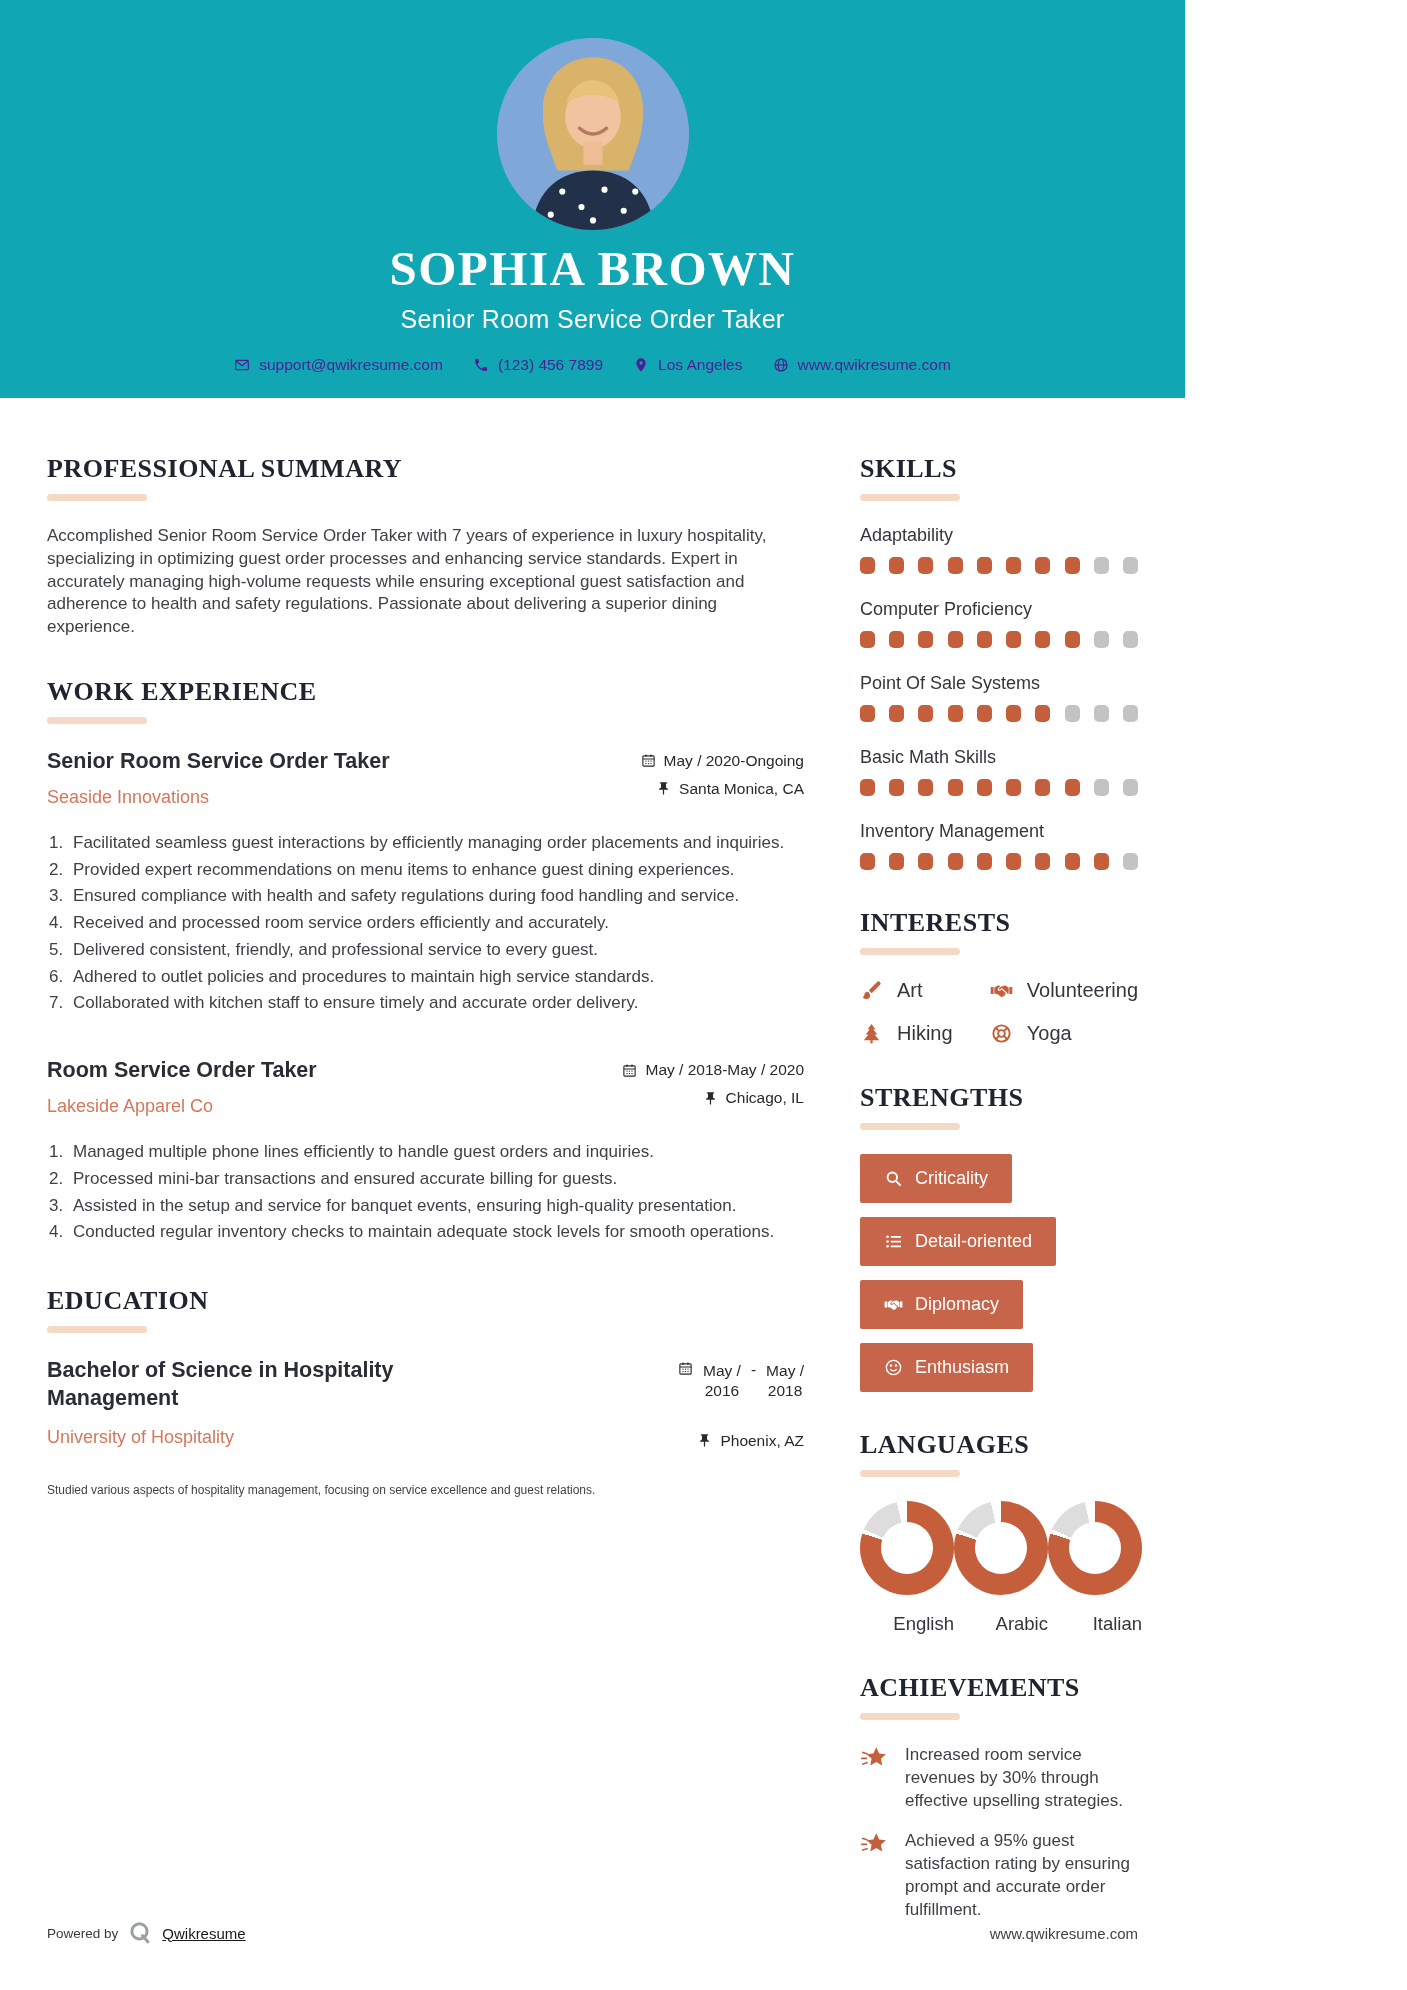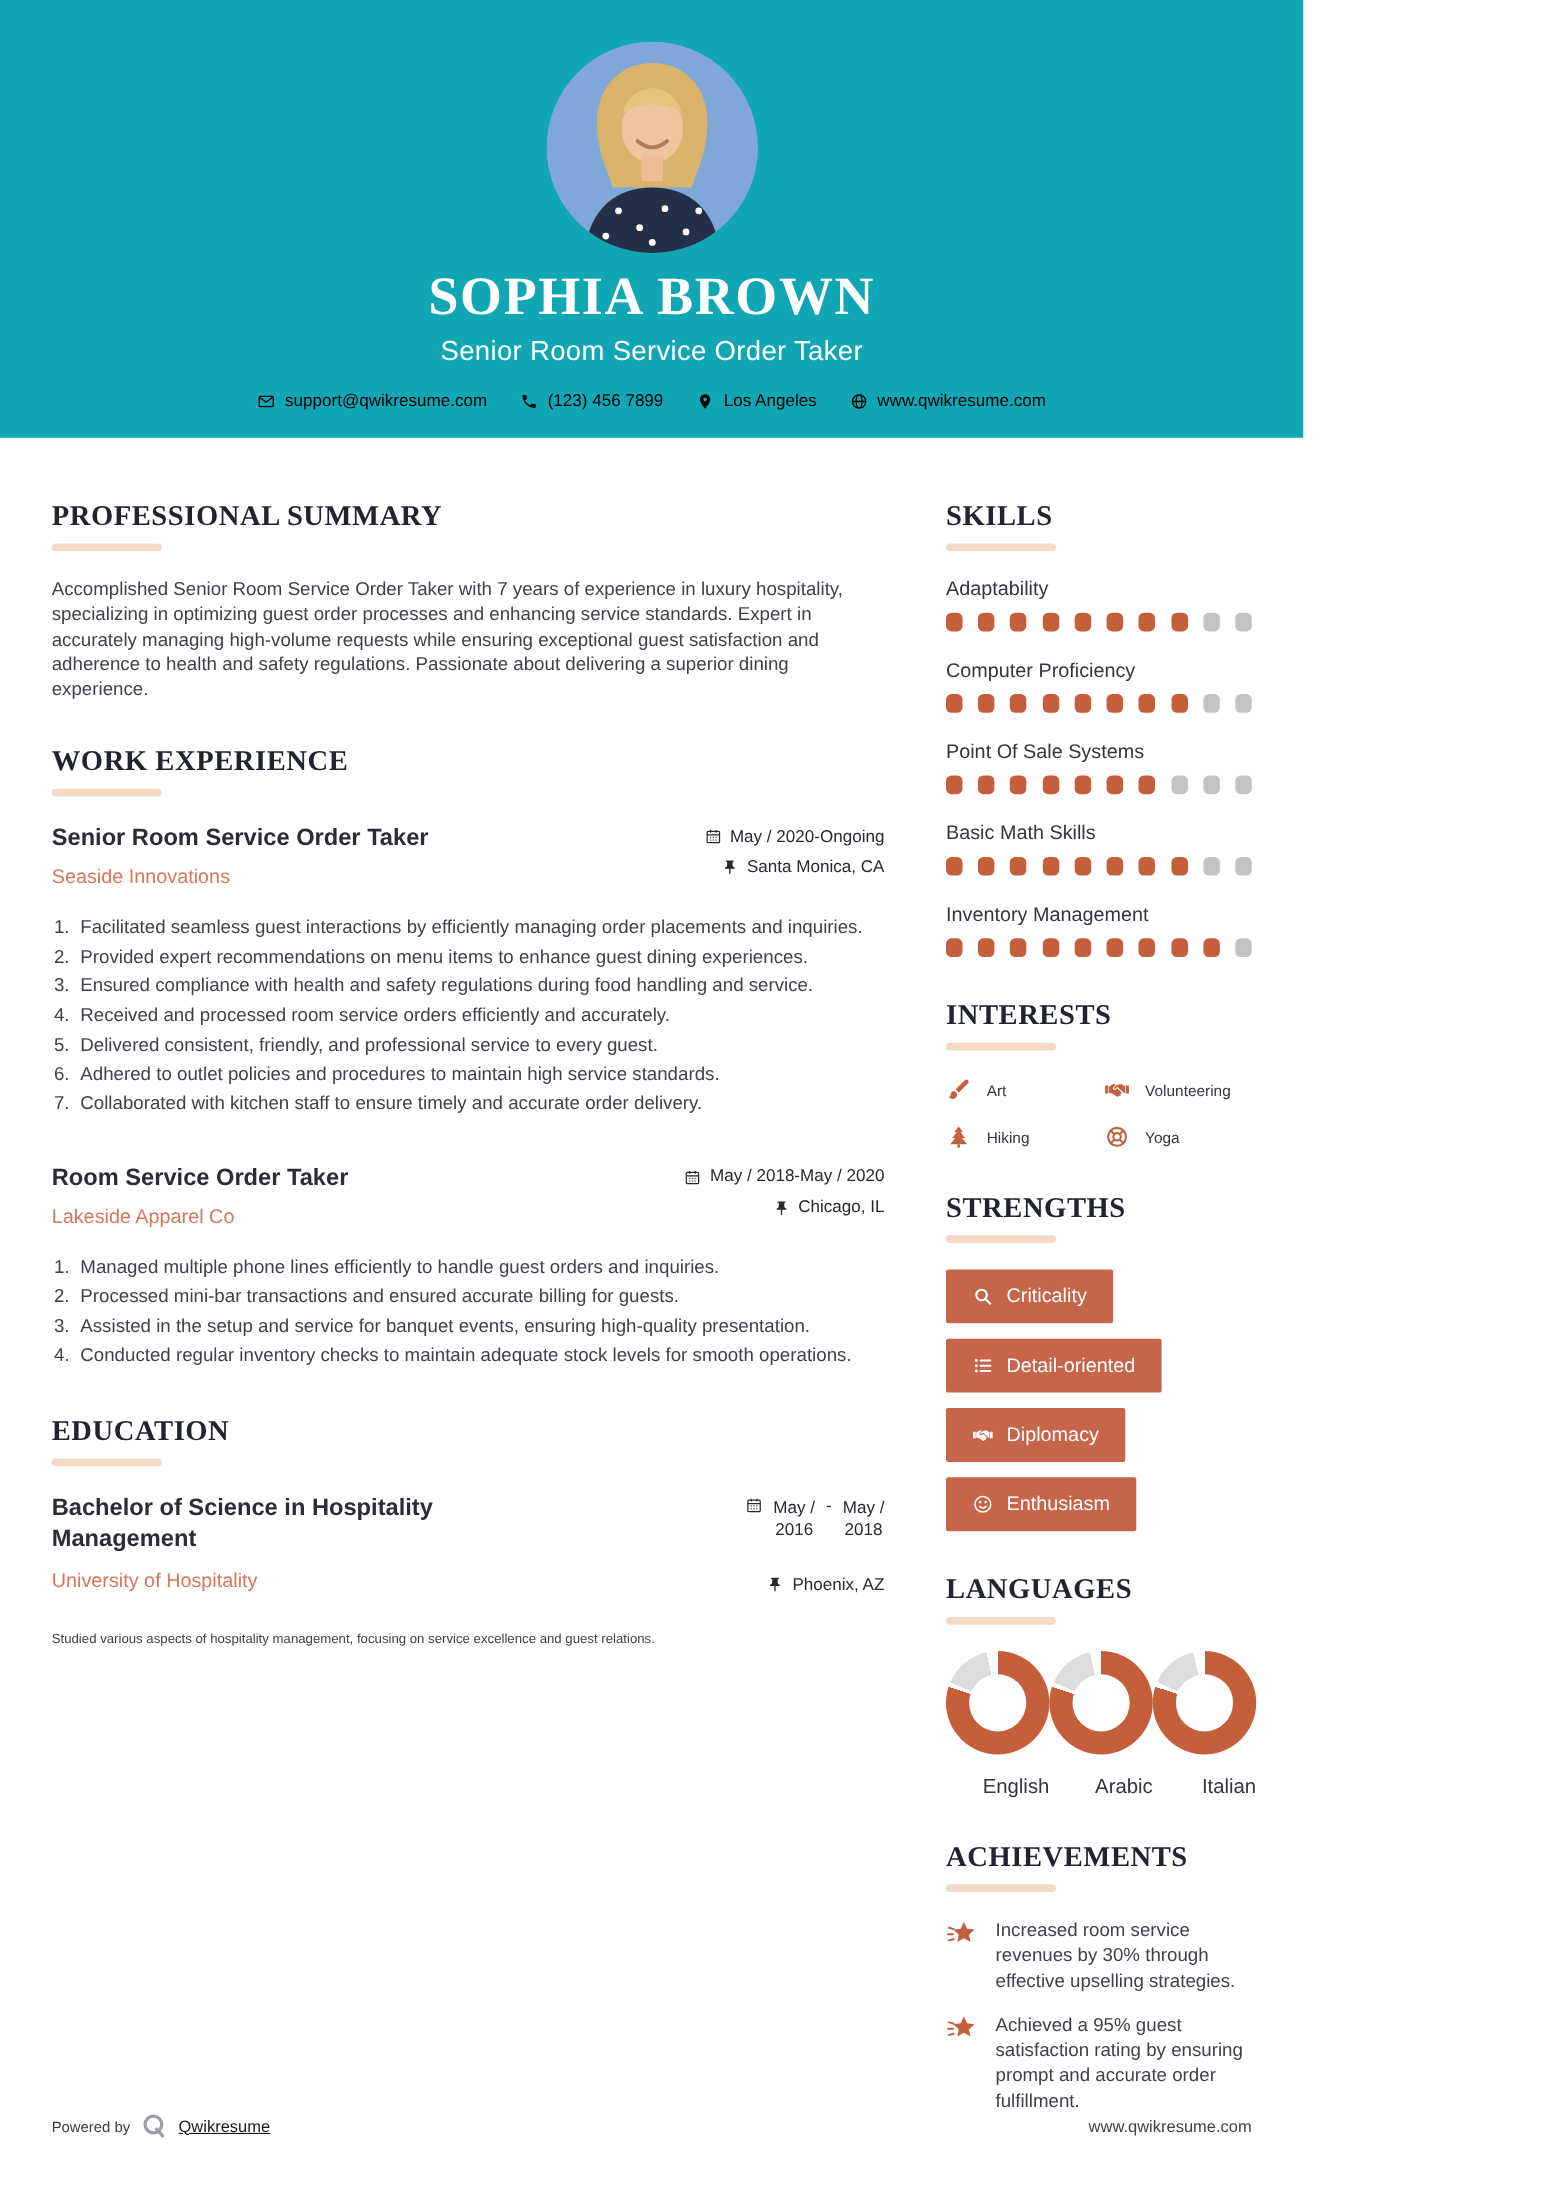--- a/index.html
+++ b/index.html
@@ -7,21 +7,21 @@
         font-family:"Liberation Sans",sans-serif;color:#3e4247;}
 
   
   .header{background:#10A6B3;height:398px;box-sizing:border-box;padding-top:38px;
           display:flex;flex-direction:column;align-items:center;}
   .avatar{width:192px;height:192px;border-radius:50%;overflow:hidden;flex:none;background:#7fa8d9;}
   .avatar svg{display:block;width:100%;height:100%;}
   .name{font-family:"Liberation Serif",serif;font-weight:700;font-size:49px;color:#fff;
         letter-spacing:1.5px;margin:14px 0 0;line-height:1;}
   .job-subtitle{color:#fff;font-size:25px;margin-top:12px;letter-spacing:.3px;}
-  .contacts{display:flex;gap:30px;margin-top:22px;color:#000000;font-size:15.5px;align-items:center;}
+  .contacts{display:flex;gap:30px;margin-top:22px;color:#4c1d95;font-size:15.5px;align-items:center;}
   .contact{display:flex;align-items:center;gap:9px;}
   .icon{display:inline-block;}
   .icon svg{display:block;width:100%;height:100%;}
   .contact .icon{width:16px;height:16px;}
 
   
   .content{display:flex;gap:56px;padding:56px 47px 0;box-sizing:border-box;}
   .col-left{width:757px;flex:none;}
   .col-right{flex:1;min-width:0;}
 
@@ -55,21 +55,21 @@
 
   
   .skill{margin-bottom:25px;}
   .skill-name{font-size:18px;color:#33363b;}
   .skill-dots{display:flex;justify-content:space-between;margin-top:11px;}
   .skill-dot{width:15px;height:17px;border-radius:5px;background:#C3C3C3;}
   .skill-dot.filled{background:#C45E3B;}
 
   
   .interests-grid{display:grid;grid-template-columns:1fr 1fr;row-gap:20px;column-gap:10px;}
-  .interest{display:flex;align-items:center;gap:14px;font-size:14px;color:#33363b;}
+  .interest{display:flex;align-items:center;gap:14px;font-size:20px;color:#33363b;}
   .interest-icon{width:23px;height:23px;color:#C45E3B;flex:none;}
 
   
   .strengths-list{display:flex;flex-wrap:wrap;gap:14px;}
   .strength-btn{display:inline-flex;align-items:center;gap:12px;background:#C7654A;color:#fff;
                 font-size:18px;padding:14px 24px;border:none;border-radius:2px;font-family:inherit;}
   .strength-icon{width:19px;height:19px;flex:none;}
 
   
   .langs{display:flex;margin-top:4px;}

